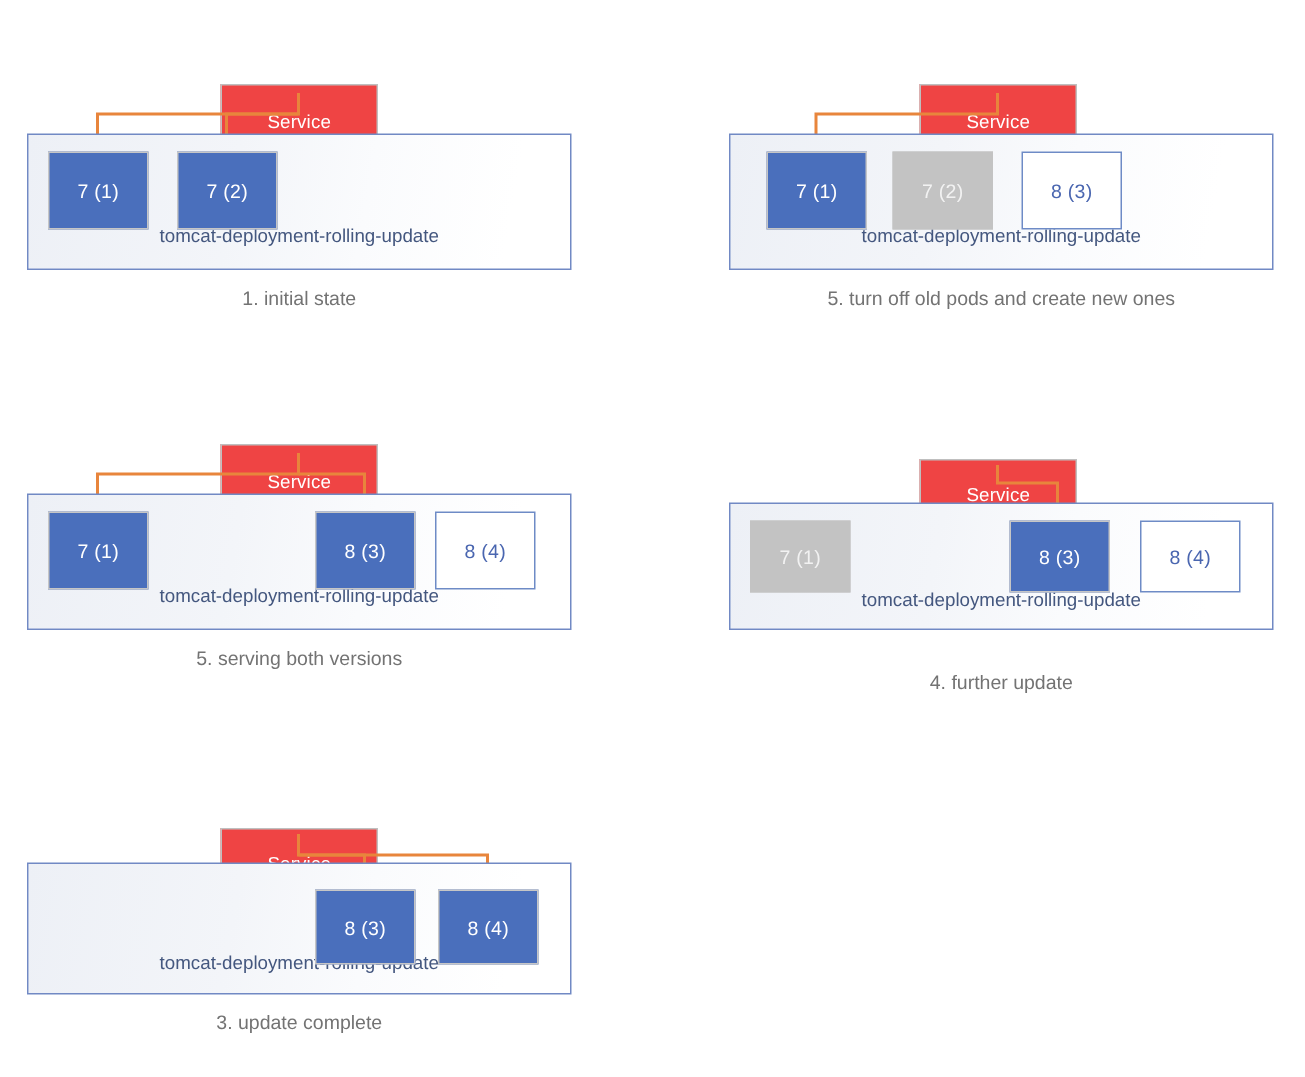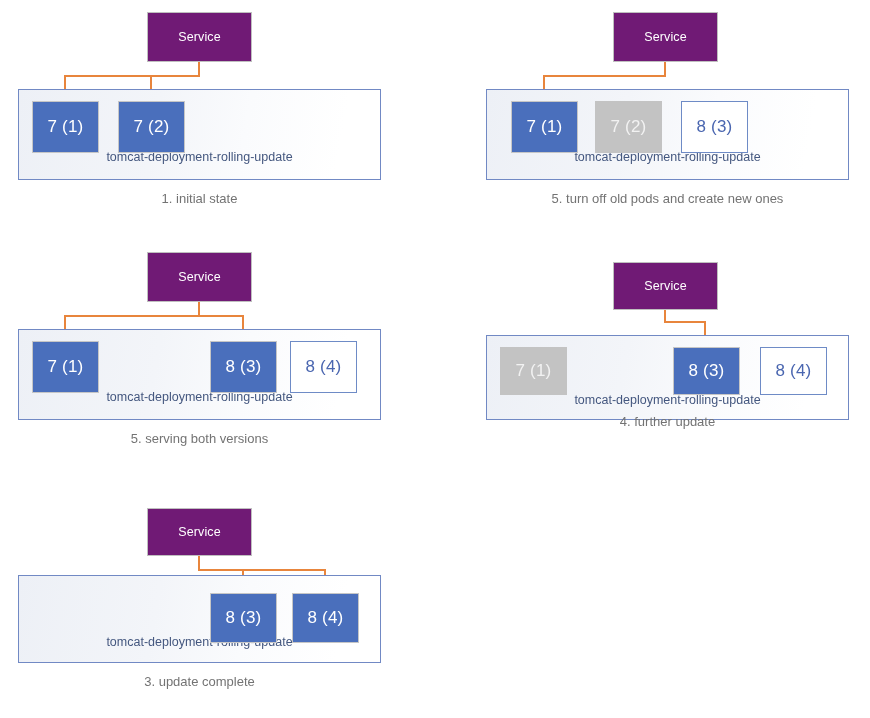--- a/index.html
+++ b/index.html
@@ -16,29 +16,30 @@
     overflow: hidden;
   }
 
   .panel {
     position: absolute;
   }
 
   
   .service-box {
     position: absolute;
-    background: #701a75;
+    background: #ef4444;
     border: 1px solid #BFBFBF;
     box-sizing: border-box;
     display: flex;
     align-items: center;
     justify-content: center;
     color: #FFFFFF;
     font-size: 12.5px;
     letter-spacing: .1px;
+    margin-top: 44px;
   }
 
   
   .deployment-box {
     position: absolute;
     box-sizing: border-box;
     border: 1px solid #7189C4;
     background: linear-gradient(100deg, #EDF0F6 0%, #F3F5F9 38%, #FAFBFD 62%, #FFFFFF 88%);
   }
   .deployment-label {
@@ -51,21 +52,21 @@
     white-space: nowrap;
   }
 
   
   .pod {
     position: absolute;
     box-sizing: border-box;
     display: flex;
     align-items: center;
     justify-content: center;
-    font-size: 17px;
+    font-size: 13px;
     letter-spacing: .2px;
   }
   .pod.active {
     background: #4A6FBC;
     border: 1px solid #C6C6C6;
     color: #FFFFFF;
   }
   .pod.terminating {
     background: #C3C3C3;
     border: 1px solid #C3C3C3;
@@ -207,21 +208,21 @@
   <div class="pod terminating" style="left:500px; top:347px; width:67px; height:48px;">
     <span>7 (1)</span>
   </div>
   <div class="pod active" style="left:673px; top:347px; width:67px; height:48px;">
     <span>8 (3)</span>
   </div>
   <div class="pod pending" style="left:760px; top:347px; width:67px; height:48px;">
     <span>8 (4)</span>
   </div>
 
-  <div class="caption" style="left:486px; top:414px; width:363px;">4. further update</div>
+  <div class="caption" style="left:486px; top:447px; width:363px;">4. further update</div>
 </div>
 
 <div class="panel">
 
   <div class="service-box" style="left:147px; top:508px; width:105px; height:48px;">
     <span>Service</span>
   </div>
 
   <svg class="connector" style="left:0px; top:0px; width:440px; height:718px;">
     <path d="M 199 556 L 199 570 L 243 570 L 243 585"></path>

